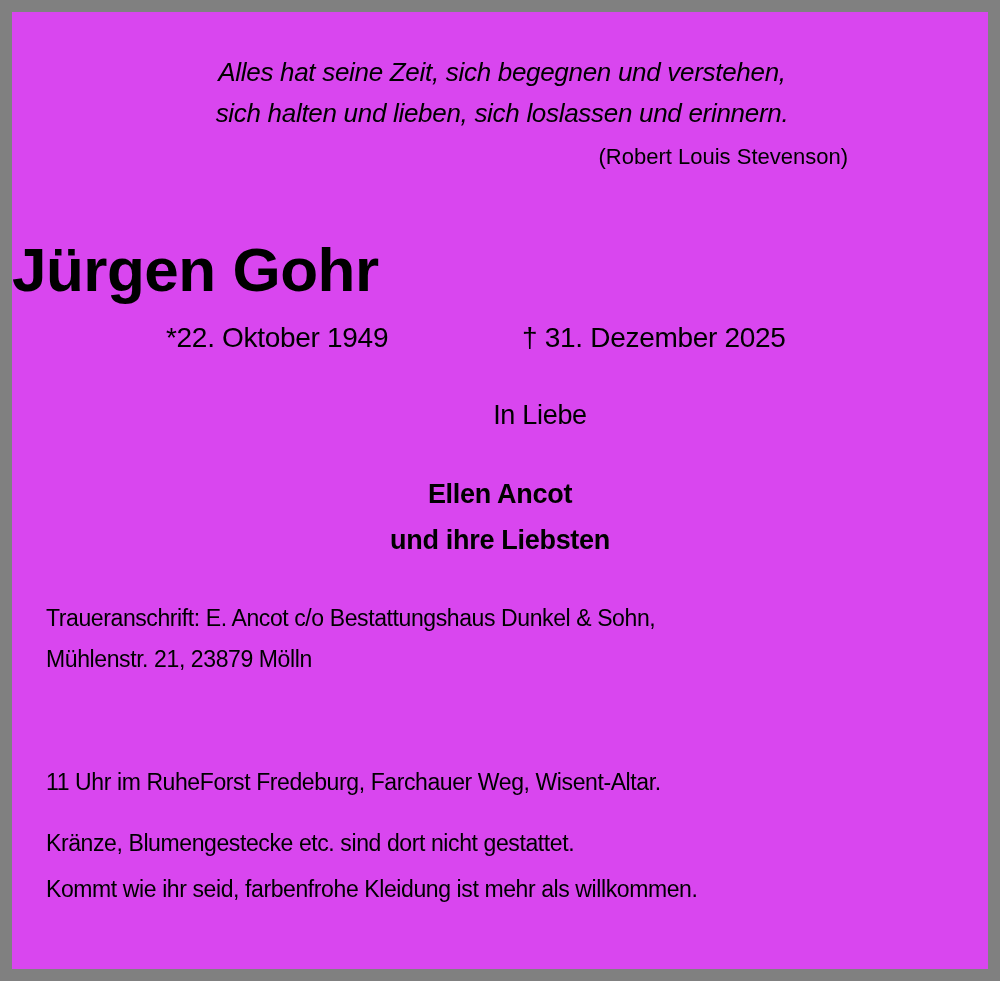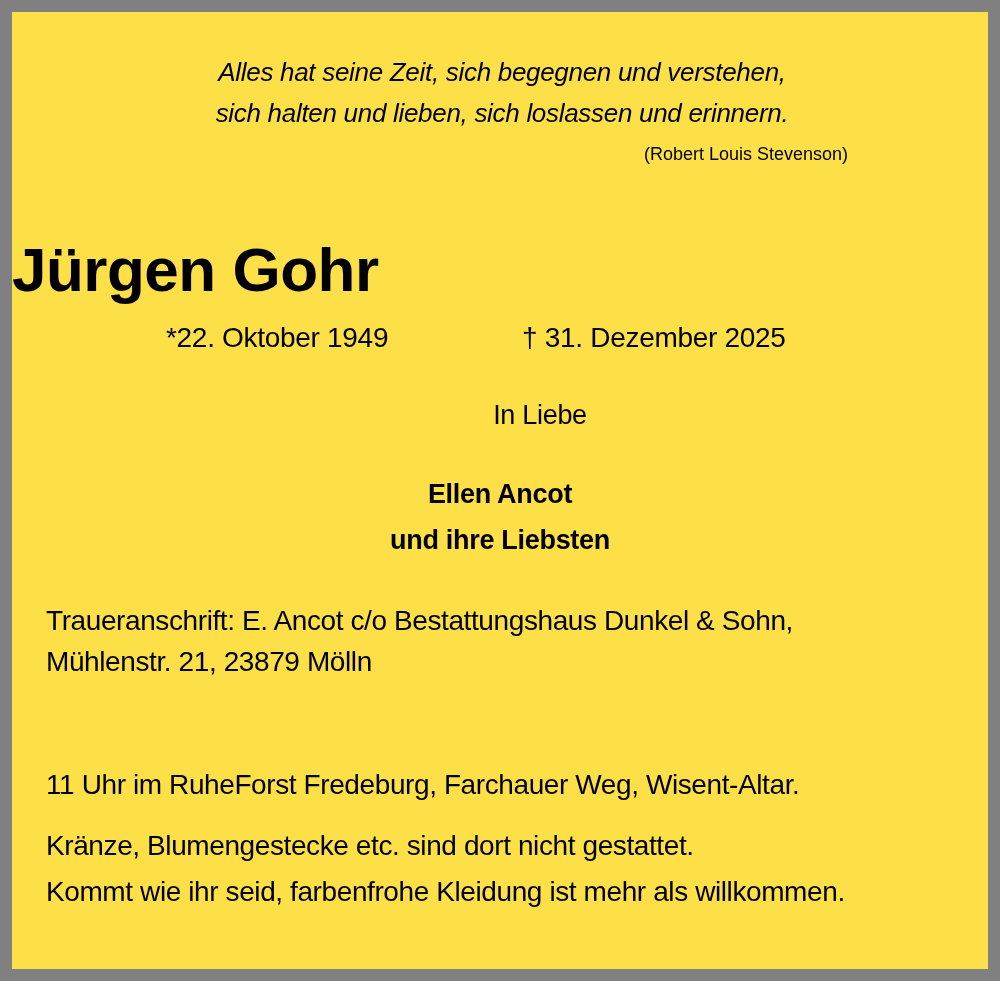--- a/index.html
+++ b/index.html
@@ -9,40 +9,40 @@
       height: 981px;
       background: #808080;
       overflow: hidden;
     }
     .card {
       position: absolute;
       left: 12px;
       top: 12px;
       width: 976px;
       height: 957px;
-      background: #fde047;
+      background: #d946ef;
       font-family: "Liberation Sans", sans-serif;
       color: #000;
     }
     .quote {
       position: absolute;
       left: 0;
       width: 976px;
       text-align: center;
       font-style: italic;
       font-size: 26px;
       letter-spacing: -0.3px;
     }
     .quote.l1 { top: 45px; left: 2px; }
     .quote.l2 { top: 86px; left: 2px; }
     .author {
       position: absolute;
       right: 140px;
       top: 132px;
-      font-size: 18px;
+      font-size: 22px;
     }
     .name {
       position: absolute;
       left: 0;
       width: 976px;
       top: 222px;
       font-weight: bold;
       font-size: 62px;
       letter-spacing: -0.5px;
     }
@@ -62,21 +62,21 @@
       font-size: 27px;
       letter-spacing: -0.3px;
     }
     .center-line.bold { font-weight: bold; }
     .c1 { top: 388px; padding-left: 40px; }
     .c2 { top: 431px; margin-top: 36px; }
     .c3 { top: 473px; margin-top: 40px; }
     .para {
       position: absolute;
       left: 34px;
-      font-size: 28px;
+      font-size: 23px;
       letter-spacing: -0.4px;
       white-space: nowrap;
       text-align: right;
     }
     .p1 { top: 593px; }
     .p2 { top: 634px; }
     .p3 { top: 716px; }
     .p4 { top: 757px; }
     .p5 { top: 818px; }
     .p6 { top: 864px; }

